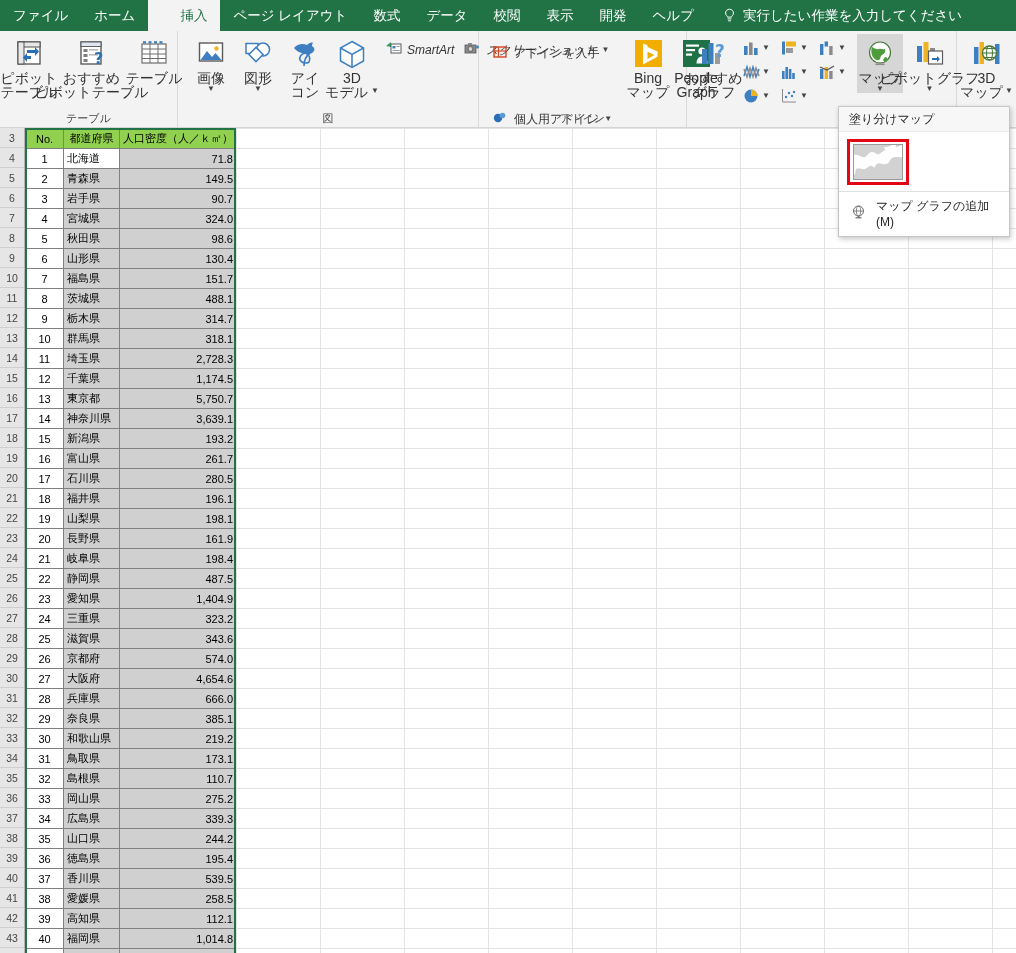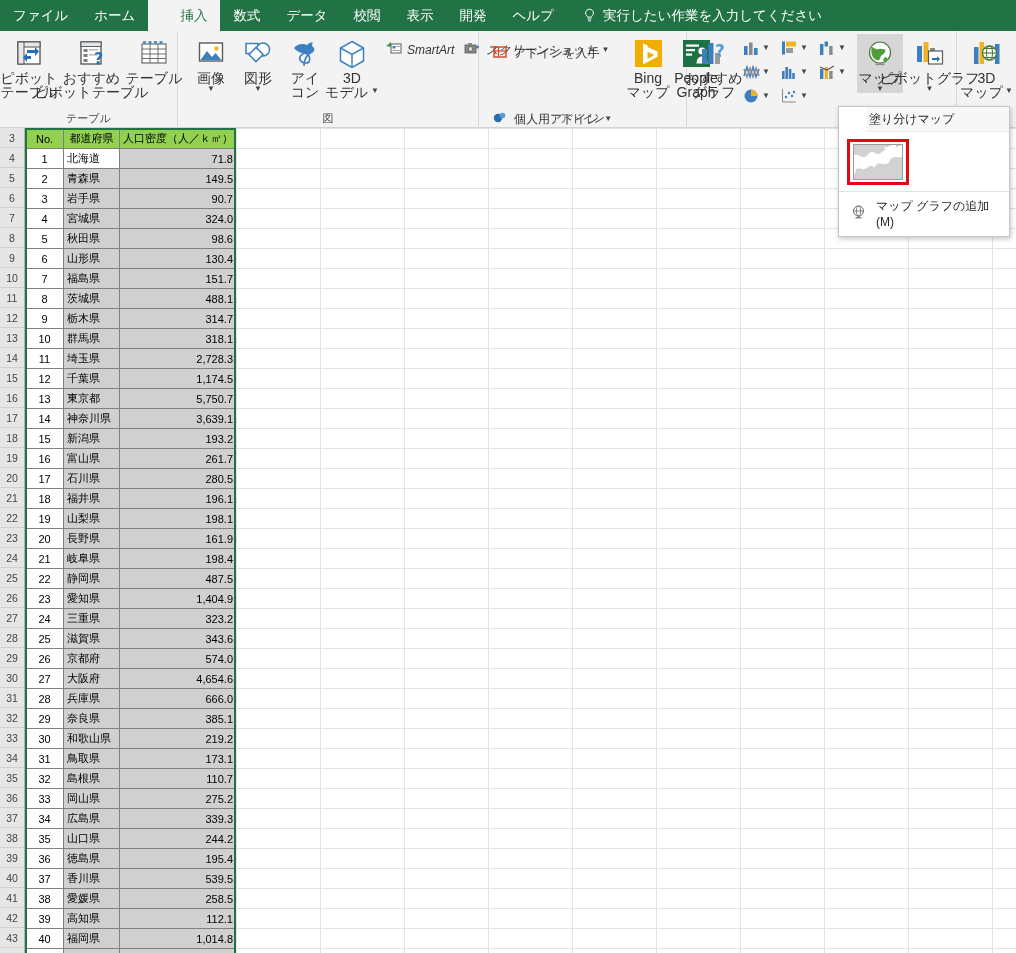--- a/index.html
+++ b/index.html
@@ -76,22 +76,22 @@
     padding: 2px 2px; border-radius: 2px;
   }
 
   
   .dropdown {
     position: absolute; left: 838px; top: 106px; width: 172px;
     background: #ffffff; border: 1px solid #c6c6c6;
     box-shadow: 1px 2px 5px rgba(0,0,0,0.22); z-index: 60;
   }
   .dd-header {
-    font-size: 12px; color: #262626; padding: 4px 8px 3px 2px;
-    background: #f7f7f7; border-bottom: 1px solid #ededed; margin-left: 28px;
+    font-size: 12px; color: #262626; padding: 4px 8px 3px 10px;
+    background: #f7f7f7; border-bottom: 1px solid #ededed;
   }
   .dd-gallery { padding: 7px 8px 6px 8px; }
   .dd-thumbwrap {
     width: 62px; height: 46px; border: 3px solid #e30613;
     display: flex; align-items: center; justify-content: center;
     background: #ffffff; padding: 2px;
   }
   .dd-thumb {
     width: 50px; height: 36px; background: #d2d2d2; border: 1px solid #9a9a9a;
     position: relative; overflow: hidden;
@@ -151,20 +151,21 @@
 </head>
 <body>
 
 <div id="app">
 
   <div class="tabbar">
     <div id="tabs-host" style="display:flex;">
         <div class="tab">ファイル</div>
         <div class="tab">ホーム</div>
         <div class="tab active">挿入</div>
+        <div class="tab">ページ レイアウト</div>
         <div class="tab">数式</div>
         <div class="tab">データ</div>
         <div class="tab">校閲</div>
         <div class="tab">表示</div>
         <div class="tab">開発</div>
         <div class="tab">ヘルプ</div>
       </div>
     <div class="tellme">
       <svg class="bulb" viewBox="0 0 13 16">
         <path d="M6.5 1.2c-2.2 0-3.9 1.7-3.9 3.8 0 1.5 .8 2.3 1.4 3 .3 .4 .5 .7 .5 1.1h4c0-.4 .2-.7 .5-1.1 .6-.7 1.4-1.5 1.4-3 0-2.1-1.7-3.8-3.9-3.8z" fill="none" stroke="#ffffff" stroke-width="1"></path>

